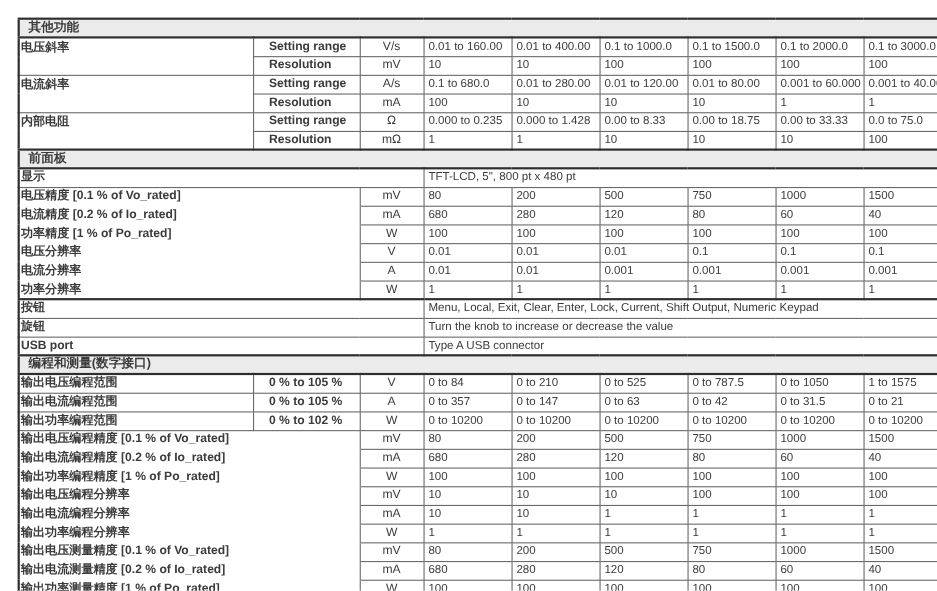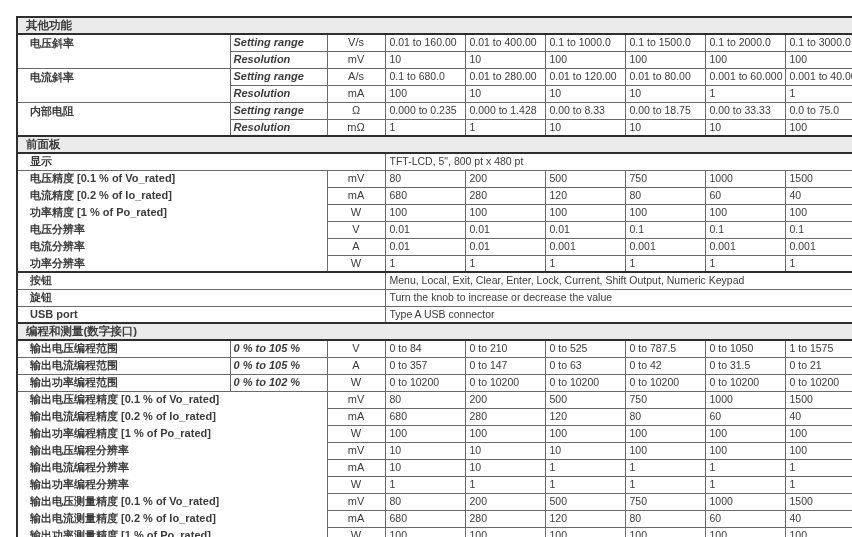--- a/index.html
+++ b/index.html
@@ -32,26 +32,26 @@
   tr.section-row td {
     background: var(--section-bg, #ebebeb);
     font-weight: bold;
     font-size: 11.5px;
     padding-left: 8px;
     border-top: 2px solid var(--border-dark, #2e2e2e);
     border-bottom: 2px solid var(--border-dark, #2e2e2e);
   }
   td.label {
     font-weight: bold;
-    padding-left: 12px;
+    padding-left: 1px;
   }
   td.group-label { vertical-align: top; padding-top: 2px; }
   td.stacked { border-top-style: hidden; }
   td.strong-top { border-top: 2px solid var(--border-dark, #2e2e2e); }
-  td.sublabel { font-weight: bold; padding-left: 3px; font-style: italic; }
+  td.sublabel { font-weight: bold; padding-left: 14px; }
   td.unit { text-align: center; padding: 0 18px; }
   td.val { font-size: 10.5px; padding: 0 4px; }
 </style>
 </head>
 <body style="background: rgb(255, 255, 255);">
 
 <table class="spec">
   <colgroup>
       <col style="width: 213px;">
       <col style="width: 97px;">

